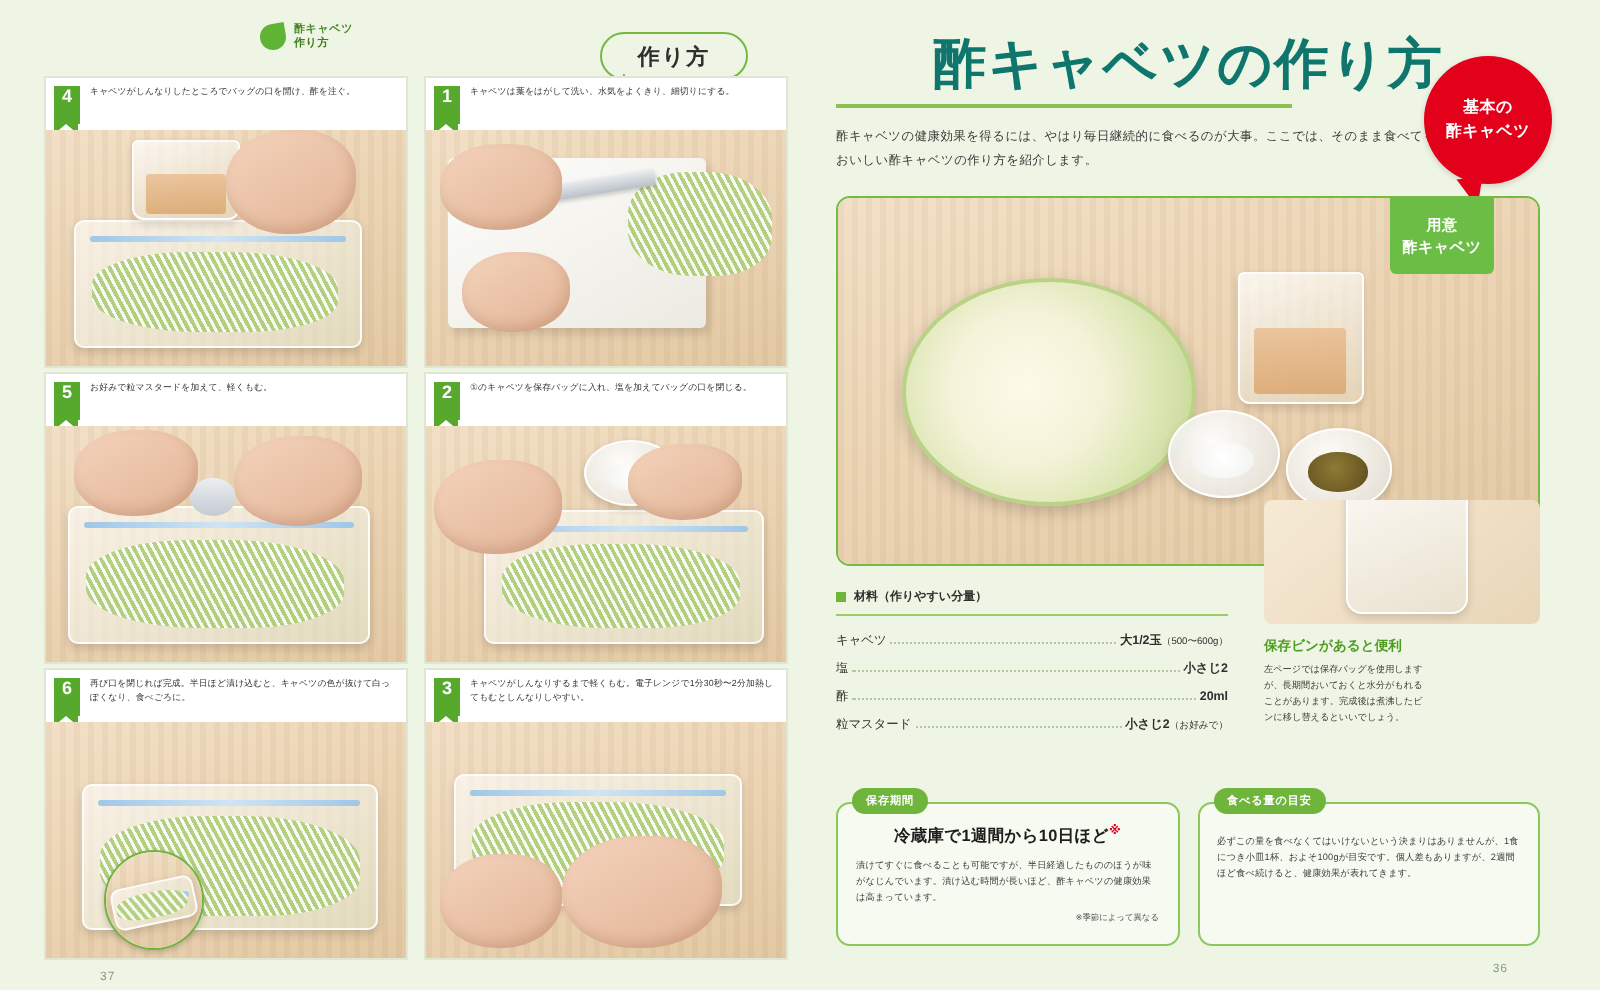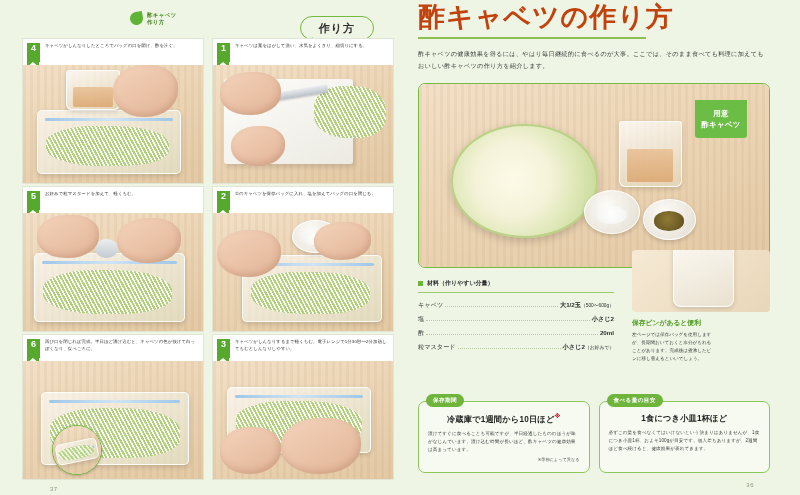--- a/index.html
+++ b/index.html
@@ -182,22 +182,22 @@
   
   .page-right {
     position:relative; width:400px; height:495px;
     background:#eef5e4;
     padding:0;
   }
   .rp-inner { position:absolute; left:18px; right:30px; top:0; bottom:0; }
 
   .kicker { font-size:10px; font-weight:bold; color:#63b02e; margin-top:22px; letter-spacing:.5px; }
   .title {
-    font-size:27px; font-weight:bold; color:#c2410c; letter-spacing:1px;
-    margin-top:3px; line-height:1.05;
+    font-size:27px; font-weight:bold; color:#0f766e; letter-spacing:1px;
+    margin-top:18px; line-height:1.05;text-align:center;
   }
   .title-rule { width:228px; height:1.4px; background:#8cc152; margin:6px 0 9px; }
   .lead { font-size:6.2px; line-height:2.05; color:#3c3c3c; letter-spacing:.25px; }
 
   .badge {
     position:absolute; right:-6px; top:28px;
     width:64px; height:64px; border-radius:50%;
     background:#e3001b; color:#fff;
     display:flex; flex-direction:column; align-items:center; justify-content:center;
     font-size:8px; font-weight:bold; line-height:1.45; letter-spacing:.3px;
@@ -210,21 +210,21 @@
     transform:rotate(-6deg);
   }
 
   .hero {
     position:relative; margin-top:10px;
     width:100%; height:185px;
     border:1.6px solid #76ba42; border-radius:7px;
     overflow:hidden;
   }
   .hero-tag {
-    position:absolute; right:22px; top:16px; width:52px; height:38px;
+    position:absolute; right:22px; top:0; width:52px; height:38px;
     background:#6bbd45; color:#fff;
     display:flex; flex-direction:column; align-items:center; justify-content:center;
     font-size:7.5px; font-weight:bold; line-height:1.5; letter-spacing:.3px;
     border-radius:0 0 3px 3px; z-index:3;
   }
 
   .ingredients { margin-top:11px; width:196px; }
   .ing-head { display:flex; align-items:center; gap:4px; font-size:6px; font-weight:bold; color:#2e2e2e; }
   .ing-square { width:5px; height:5px; background:#6fb53c; flex:none; }
   .ing-rule { height:1px; background:#9ccb6b; margin:4px 0 5px; }
@@ -395,20 +395,24 @@
     </div>
   </div>
 
   <div class="page-right">
     <div class="rp-inner">
 
       <div class="title">酢キャベツの作り方</div>
       <div class="title-rule"></div>
       <div class="lead">酢キャベツの健康効果を得るには、やはり毎日継続的に食べるのが大事。ここでは、そのまま食べても料理に加えてもおいしい酢キャベツの作り方を紹介します。</div>
 
+      <div class="badge">
+        <span>基本の</span>
+        <span>酢キャベツ</span>
+      </div>
 
       <div class="hero">
         <div class="wood"></div>
         <div class="cabbage-half" style="left:9%;top:22%;width:42%;height:62%;"></div>
         <div class="glass-jug" style="left:57%;top:20%;width:18%;height:36%;"></div>
         <div class="bowl salt" style="left:47%;top:58%;width:16%;height:24%;"></div>
         <div class="bowl mustard" style="left:64%;top:63%;width:15%;height:22%;"></div>
         <div class="hero-tag">
           <span>用意</span>
           <span>酢キャベツ</span>
@@ -459,21 +463,20 @@
           <div class="info-body">
             <div class="info-title"><span>冷蔵庫で1週間から10日ほど</span><sup>※</sup></div>
             <div class="info-text">漬けてすぐに食べることも可能ですが、半日経過したもののほうが味がなじんでいます。漬け込む時間が長いほど、酢キャベツの健康効果は高まっています。</div>
             <div class="info-note">※季節によって異なる</div>
           </div>
         </div>
 
         <div class="info-box">
           <div class="info-tab">食べる量の目安</div>
           <div class="info-body">
-            <div class="info-title"><span>1食につき小皿1杯ほど</span><sup></sup></div>
             <div class="info-text">必ずこの量を食べなくてはいけないという決まりはありませんが、1食につき小皿1杯、およそ100gが目安です。個人差もありますが、2週間ほど食べ続けると、健康効果が表れてきます。</div>
             <div class="info-note"></div>
           </div>
         </div>
 
       </div>
 
       <div class="pg pg-right">36</div>
     </div>
   </div>

